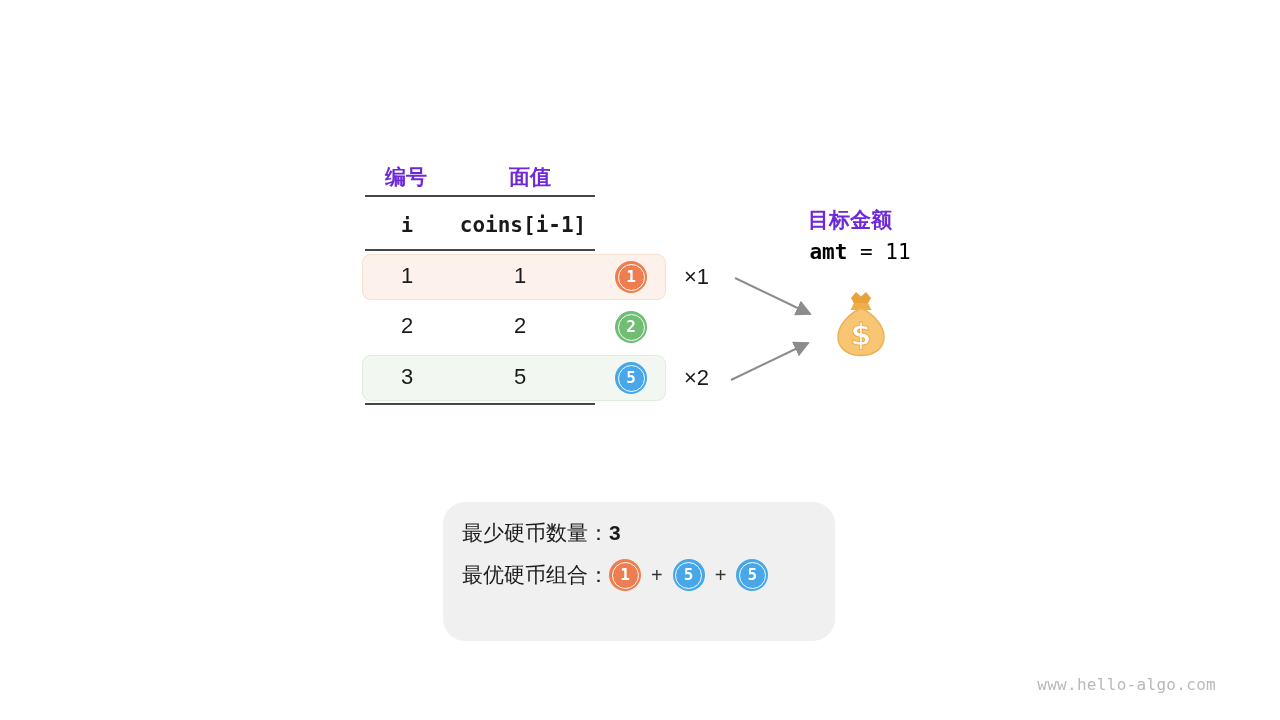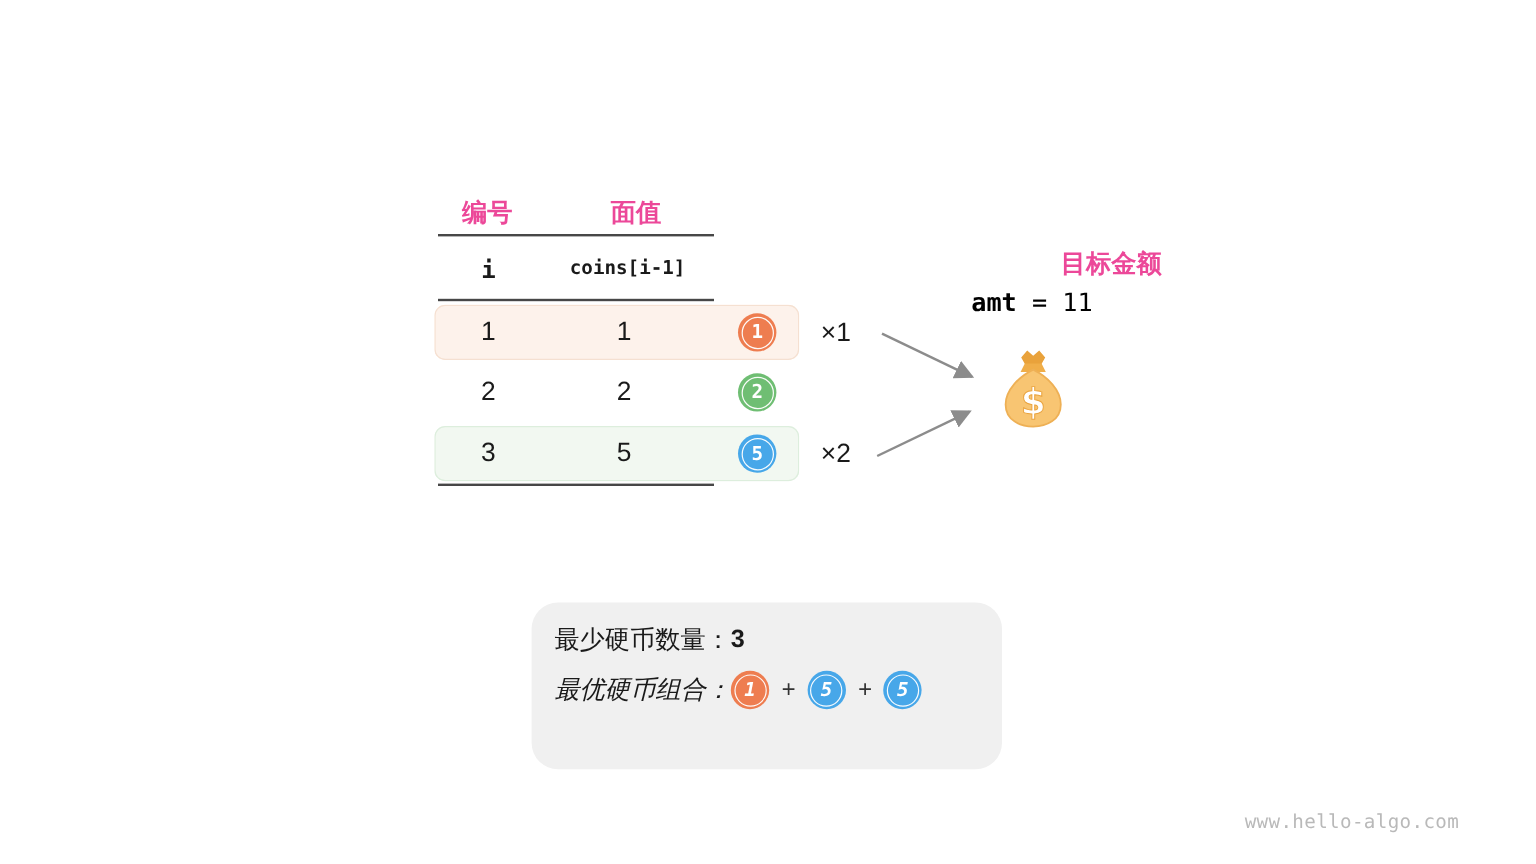--- a/index.html
+++ b/index.html
@@ -2,21 +2,21 @@
 <html><head>
 <meta charset="utf-8">
 <style>
   html,body { margin:0; padding:0; background:#fff; }
   .canvas {
     position:relative; width:1280px; height:720px; background:#ffffff;
     font-family:"Liberation Sans", sans-serif; overflow:hidden;
   }
   .abs { position:absolute; }
   .mono { font-family:"DejaVu Sans Mono", monospace; }
-  .gray-head { color:#ec4899; font-weight:700; font-size:21px; }
+  .gray-head { color:#6d28d9; font-weight:700; font-size:21px; }
   .dark { color:#1a1a1a; }
 
   
   .rule { position:absolute; left:365px; width:230px; height:2px; background:#474747; }
 
   
   .table-row { position:absolute; left:362px; width:304px; height:46px; border-radius:9px; }
   .hl-orange { background:#fdf2eb; box-shadow: inset 0 0 0 1px #f5e0d1; }
   .hl-green  { background:#f2f8f1; box-shadow: inset 0 0 0 1px #ddeedd; }
   .row-i   { position:absolute; left:30px; top:9px; width:30px; text-align:center; font-size:22px; color:#1a1a1a; }
@@ -34,21 +34,21 @@
     border:1.6px solid rgba(255,255,255,0.95); border-radius:50%;
   }
   .coin-num {
     position:relative; z-index:1; color:#fff; font-weight:700; font-size:16px;
     font-family:"DejaVu Sans Mono", monospace; line-height:1;
   }
 
   .mult { position:absolute; font-size:22px; color:#1a1a1a; }
 
   
-  .target-label { position:absolute; left:828px; top:206px; width:140px; text-align:right; }
+  .target-label { position:absolute; left:808px; top:206px; width:140px; text-align:left; }
   .target-amt {
     position:absolute; left:770px; top:240px; width:180px; text-align:center;
     font-size:21px; color:#000000;
   }
   .target-amt .v { font-weight:700; }
 
   
   .result-box {
     position:absolute; left:443px; top:502px; width:392px; height:139px;
     background:#f0f0f0; border-radius:22px;
@@ -66,21 +66,21 @@
 <body>
 
 <div class="canvas">
 
   <div class="abs gray-head" style="left:375px; top:163px; width:62px; text-align:center;">编号</div>
   <div class="abs gray-head" style="left:489px; top:163px; width:62px; text-align:right;">面值</div>
 
   <div class="rule" style="top:195px;"></div>
 
   <div class="abs mono dark" style="left:392px; top:213px; width:30px; text-align:center; font-size:20px; font-weight:700;">i</div>
-  <div class="abs mono dark" style="left:452px; top:213px; width:142px; text-align:center; font-size:16px; font-weight:700;">coins[i-1]</div>
+  <div class="abs mono dark" style="left:452px; top:213px; width:142px; text-align:center; font-size:21px; font-weight:700;">coins[i-1]</div>
 
   <div class="rule" style="top:249px;"></div>
 
   <div class="table-row hl-orange" style="top:254px;">
     <div class="row-i">1</div>
     <div class="row-val">1</div>
     <span class="coin row-coin" style="background: rgb(238, 125, 80);">
       <span class="coin-num">1</span>
     </span>
   </div>
@@ -128,21 +128,21 @@
     <path d="M24 12 h14 l3.5 7 h-21 z" fill="#f0ae49"></path>
     <path d="M31 17 C19 23 8 34 8 46 C8 59 20 64.5 31 64.5 C42 64.5 54 59 54 46 C54 34 43 23 31 17 Z" fill="#f8c572" stroke="#eeb055" stroke-width="1.5"></path>
     <text x="31" y="54" text-anchor="middle" font-size="30" font-weight="bold" fill="#ffffff" stroke="#e9a23b" stroke-width="0.8" font-family="DejaVu Sans, sans-serif">$</text>
   </svg>
 
   <div class="result-box">
     <div class="res-line" style="top:17px;">
       <span>最少硬币数量：</span>
       <span class="bold">3</span>
     </div>
-    <div class="res-line" style="top:57px;font-style:italic;">
+    <div class="res-line" style="top:57px;">
       <span>最优硬币组合：</span>
       <span class="coin" style="background: rgb(238, 125, 80);">
         <span class="coin-num">1</span>
       </span>
       <span class="combo-plus">+</span>
       <span class="coin" style="background: rgb(71, 167, 233);">
         <span class="coin-num">5</span>
       </span>
       <span class="combo-plus">+</span>
       <span class="coin" style="background: rgb(71, 167, 233);">

